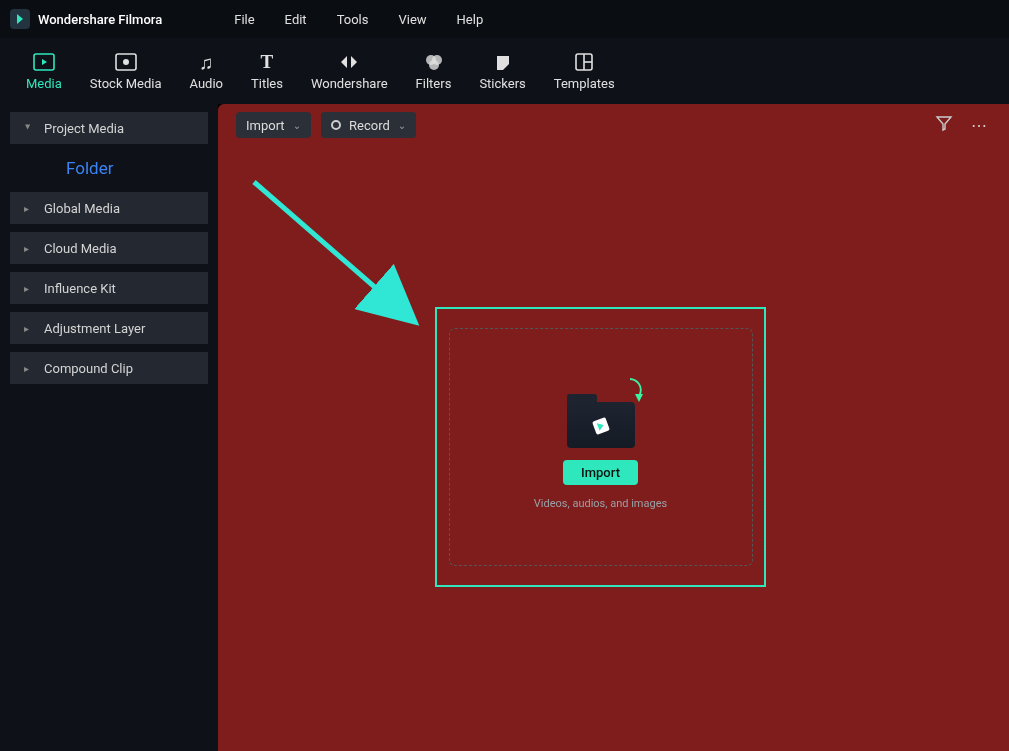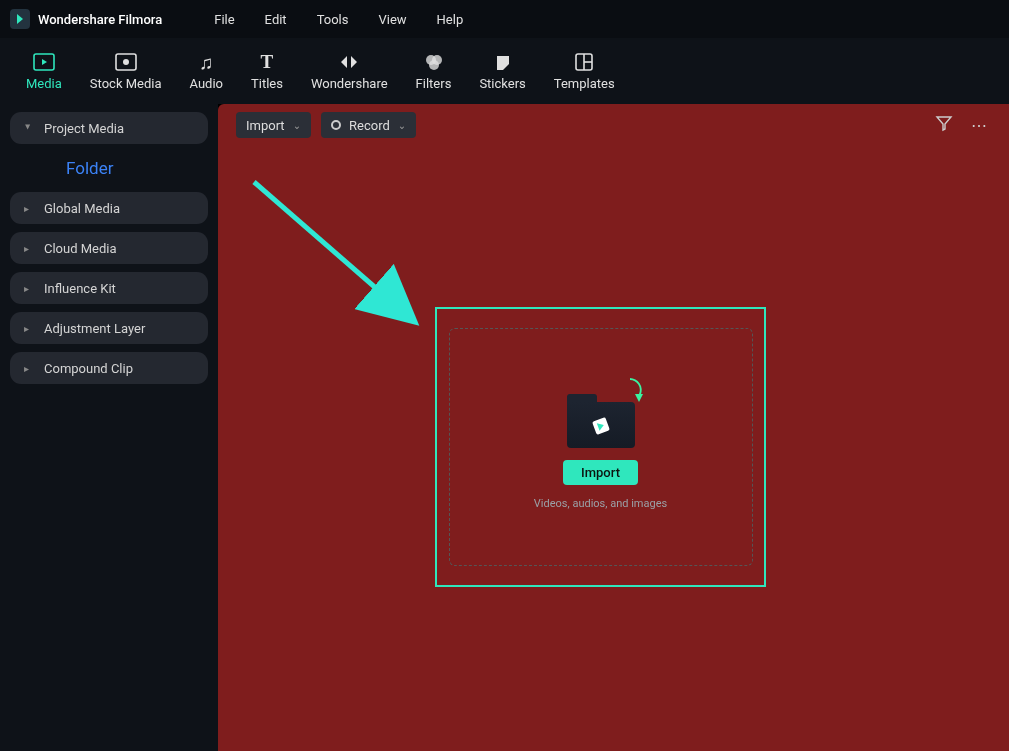--- a/index.html
+++ b/index.html
@@ -1,33 +1,33 @@
 <!DOCTYPE html>
 <html><head>
   <meta charset="utf-8">
   <style>
     * { margin: 0; padding: 0; box-sizing: border-box; font-family: -apple-system, BlinkMacSystemFont, "Segoe UI", Roboto, sans-serif; }
     body { background: #000; color: #e0e0e0; width: 1009px; height: 751px; overflow: hidden; font-size: 14px; }
 
-    .titlebar { display: flex; align-items: center; height: 38px; padding: 0 10px; background: #0a0d12; }
+    .titlebar { display: flex; align-items: center; height: 38px; padding: 0 10px; background: #0a0d12; gap: 20px; }
     .logo-wrap { display: flex; align-items: center; gap: 8px; }
     .logo-icon { width: 20px; height: 20px; border-radius: 4px; background: #23333f; display: flex; align-items: center; justify-content: center; }
     .app-title { color: #fff; font-size: 13px; font-weight: 500; }
     .menubar { display: flex; gap: 14px; margin-left: 44px; }
     .menubar-item { color: #e0e0e0; font-size: 13px; cursor: pointer; padding: 4px 8px; }
 
     .ribbon { display: flex; height: 66px; padding: 6px 12px 0 12px; gap: 0; background: #0e1218; }
     .ribbon-tab { display: flex; flex-direction: column; align-items: center; justify-content: flex-start; padding: 4px 14px 8px; cursor: pointer; color: #e0e0e0; }
     .ribbon-tab.active { color: #2fe7bd; }
     .ribbon-tab .ribbon-icon { height: 28px; display: flex; align-items: center; justify-content: center; font-size: 19px; }
     .ribbon-tab .ribbon-label { font-size: 13px; }
 
     .workspace { display: flex; height: calc(751px - 38px - 66px); }
     .sidebar { width: 218px; background: #0e1218; padding: 8px 10px; }
-    .side-item { display: flex; align-items: center; height: 32px; padding: 0 14px; background: #242830; border-radius: 11px; margin-bottom: 8px; cursor: pointer; color: #d4d4d4; font-size: 13px; }
+    .side-item { display: flex; align-items: center; height: 32px; padding: 0 14px; background: #242830; border-radius: 0; margin-bottom: 8px; cursor: pointer; color: #d4d4d4; font-size: 13px; }
     .side-item.expand .chev { transform: rotate(90deg); }
     .side-item .chev { width: 8px; margin-right: 12px; color: #888; font-size: 10px; }
     .side-sub { height: 32px; display: flex; align-items: center; padding-left: 56px; color: #3b82f6; font-size: 17px; margin-bottom: 8px; cursor: pointer; }
 
     .main { flex: 1; background: #7f1d1d; display: flex; flex-direction: column; border-radius: 6px 0 0 0; margin-top: 0; }
     .toolbar { height: 42px; display: flex; align-items: center; padding: 0 18px; gap: 10px; }
     .tb-btn { display: inline-flex; align-items: center; gap: 8px; background: #2b2f37; border: none; color: #ddd; height: 26px; padding: 0 10px; border-radius: 4px; font-size: 13px; cursor: pointer; }
     .tb-btn .chev-down { font-size: 10px; color: #999; }
     .tb-btn .rec-dot { width: 10px; height: 10px; border: 2px solid #ccc; border-radius: 50%; }
     .tb-spacer { flex: 1; }

